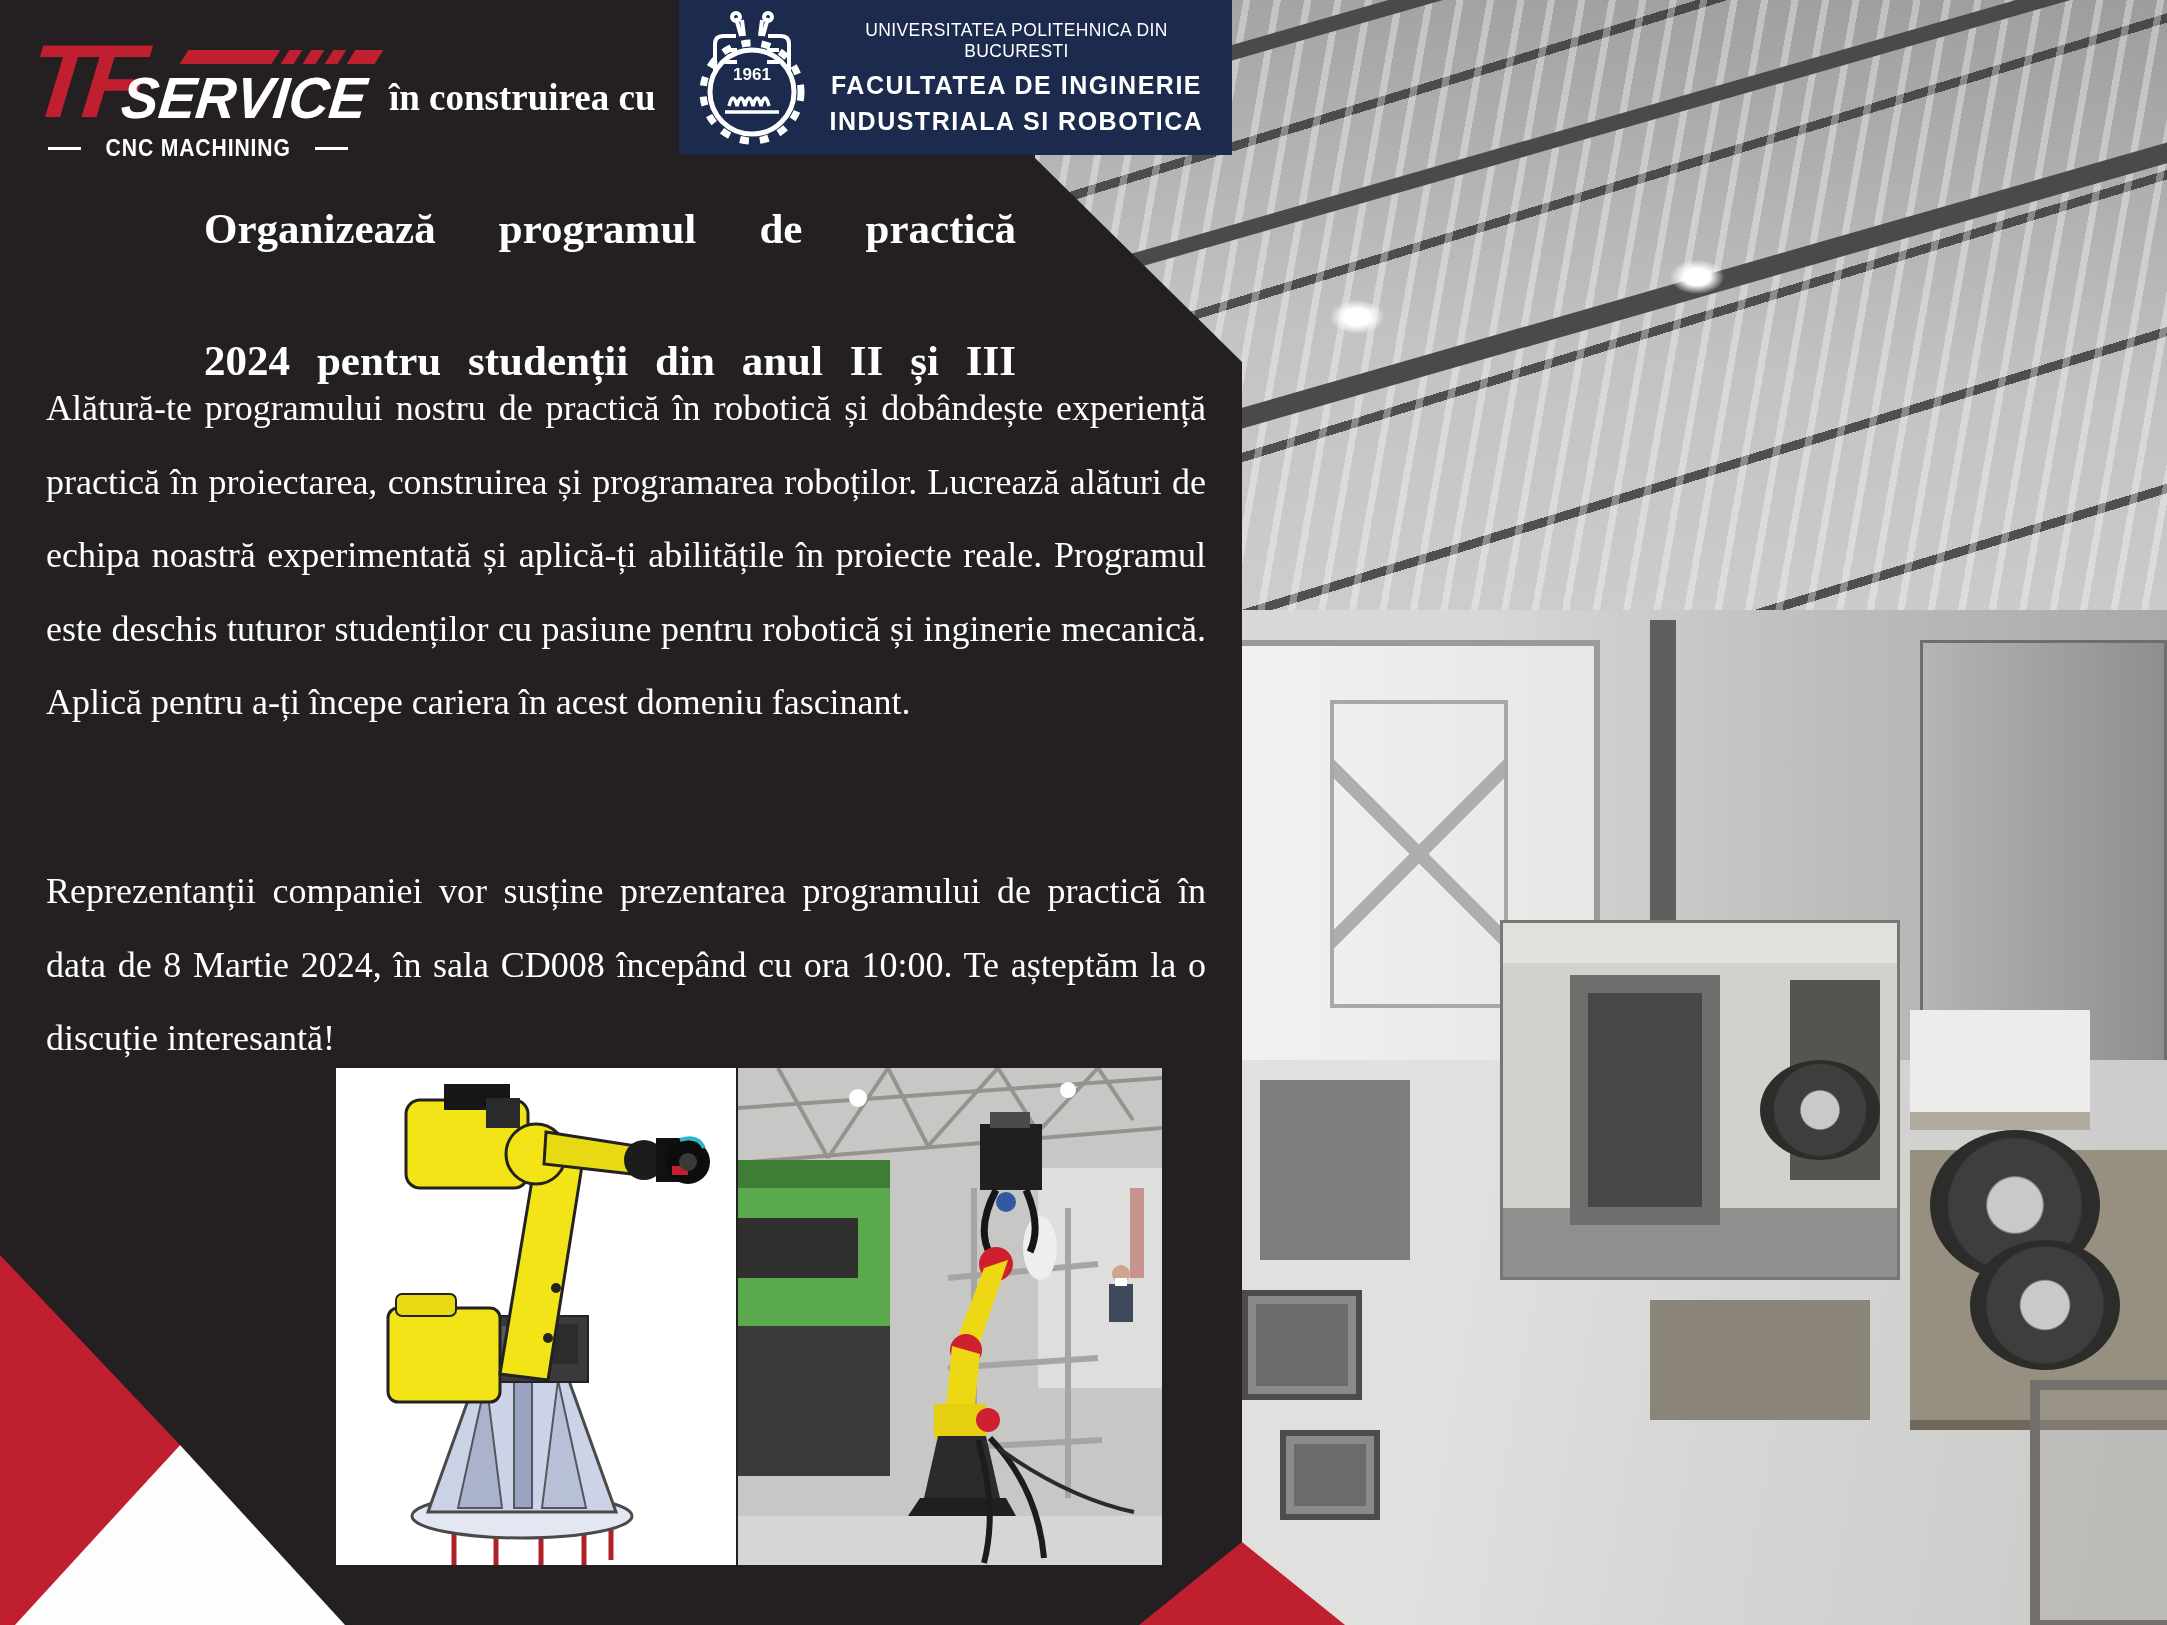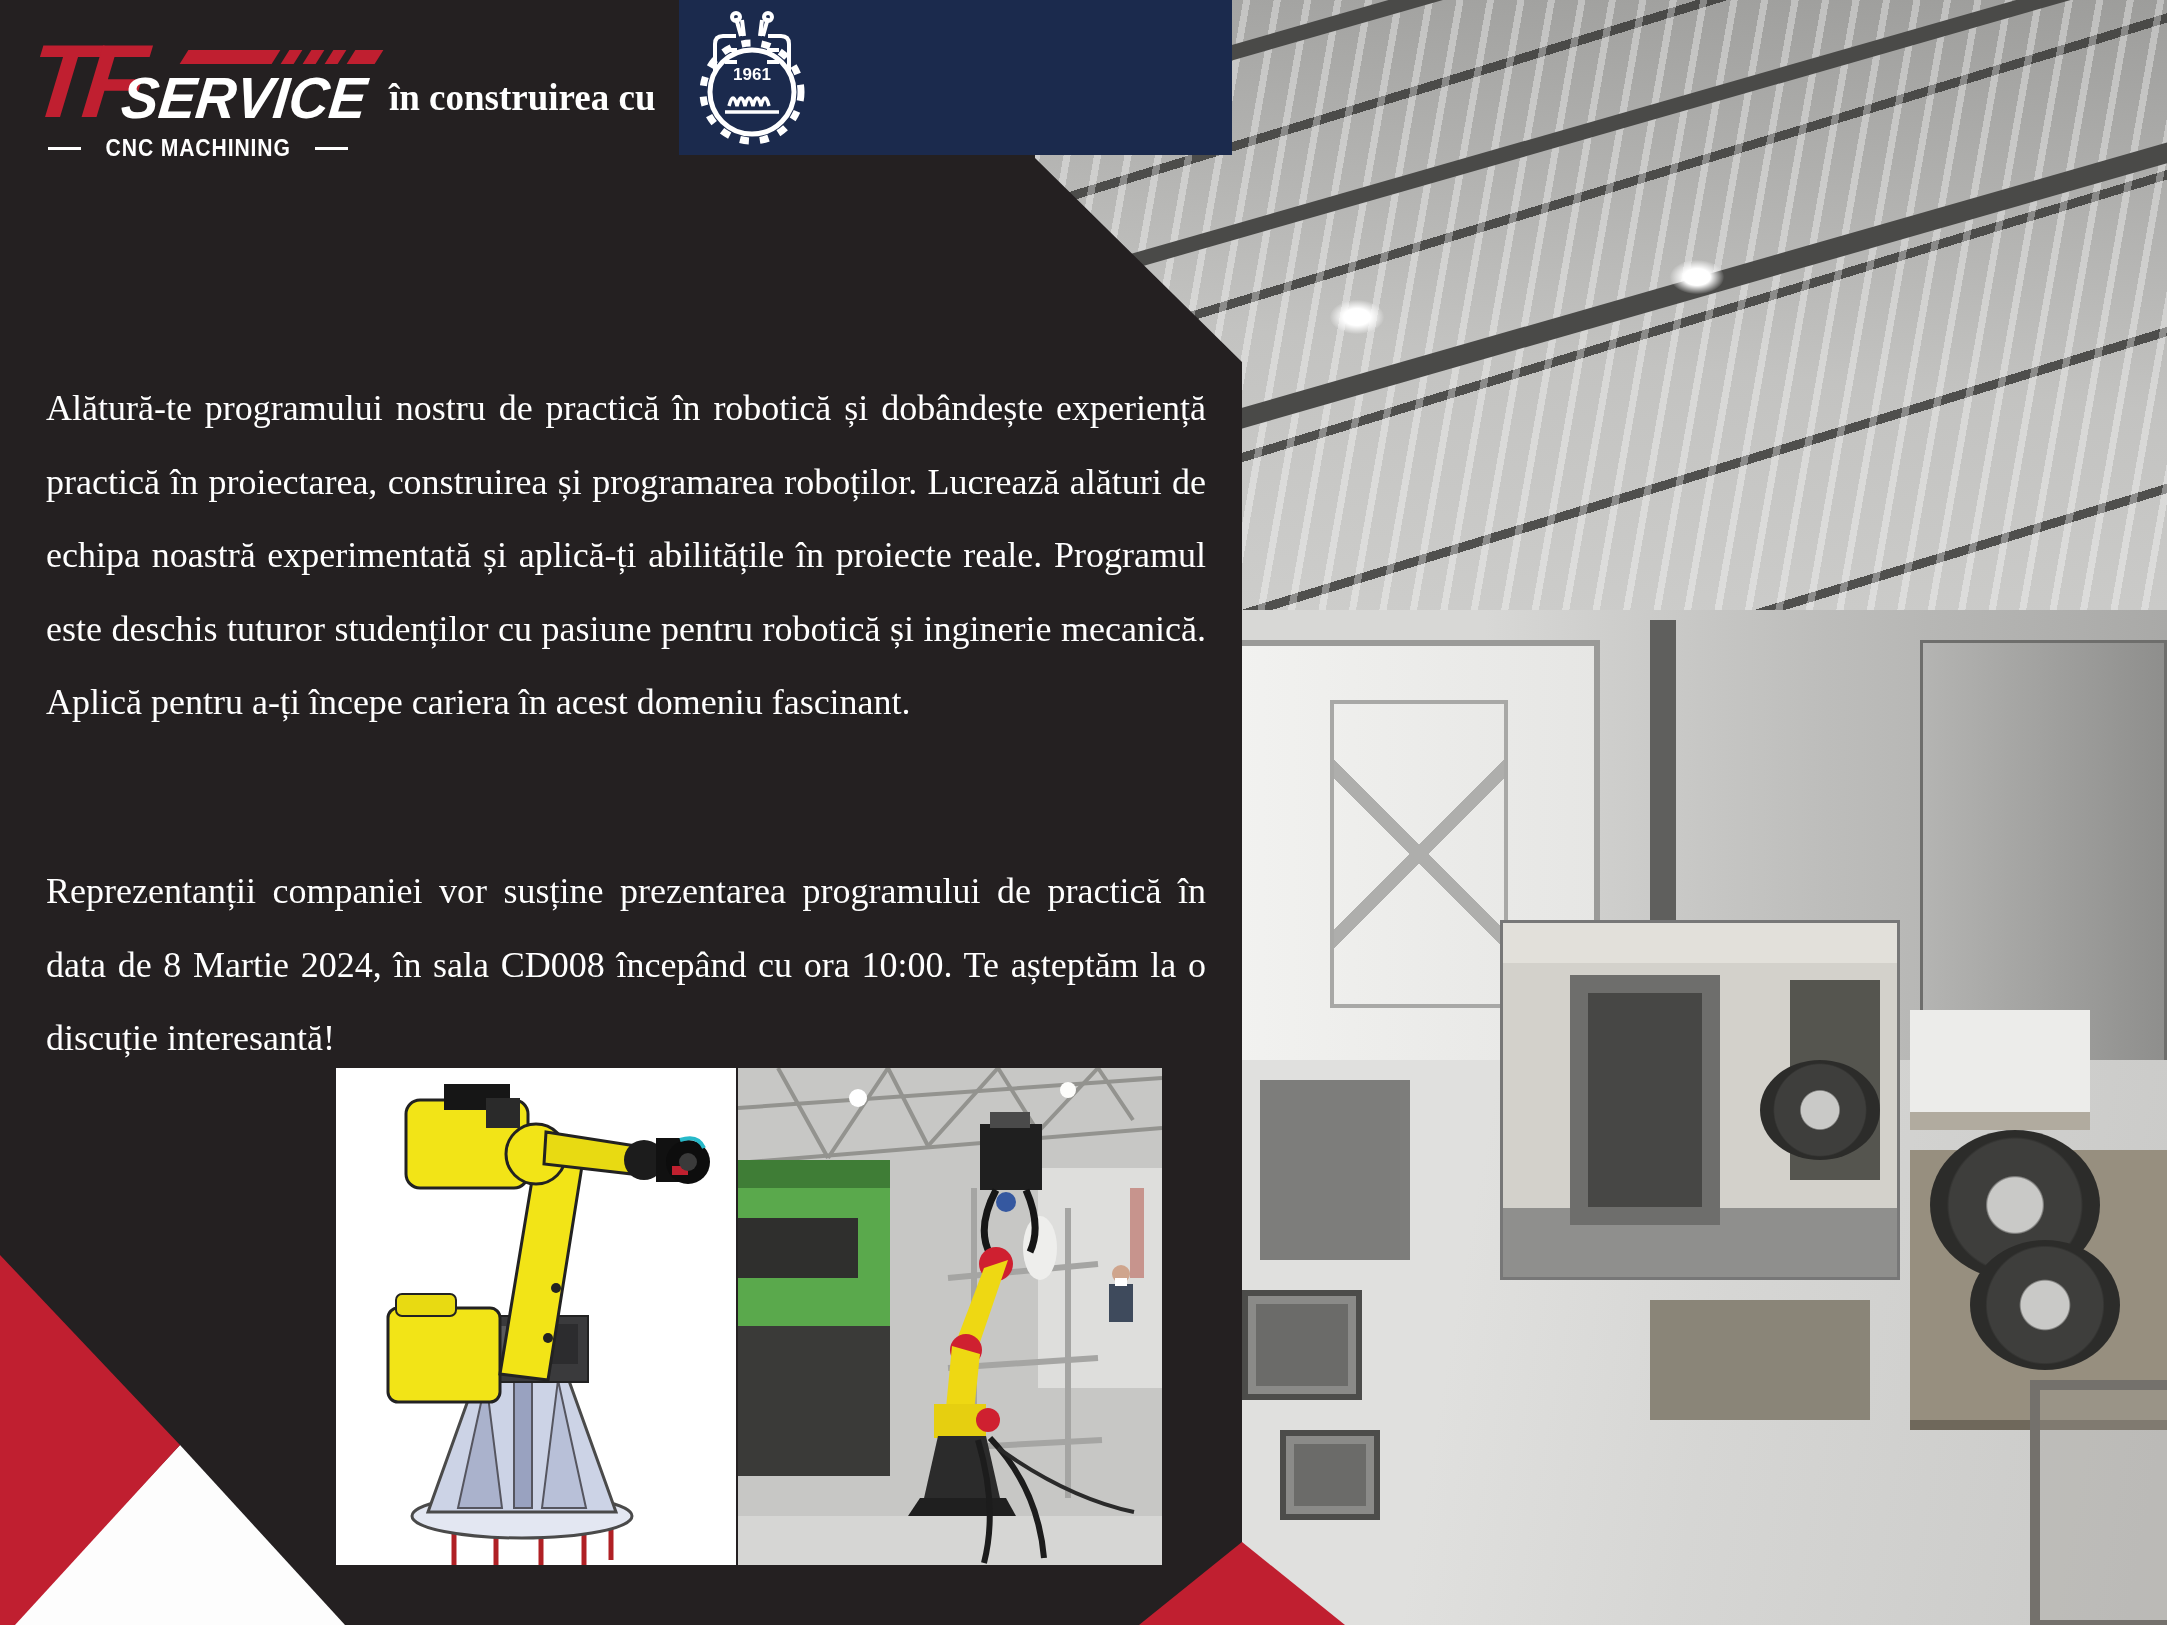--- a/index.html
+++ b/index.html
@@ -151,22 +151,31 @@
 
         <path d="M48 26 L43 8 M51 26 L49 10 M70 26 L75 8 M67 26 L69 10"></path>
         <circle cx="43" cy="7" r="4"></circle>
           <circle cx="75" cy="7" r="4"></circle>
 
         <path d="M36 96 Q40 80 44 96 Q48 80 52 96 Q56 80 60 96 Q64 80 68 96 Q72 80 76 96" stroke-width="3.5"></path>
         <path d="M32 102 L86 102" stroke-width="3.5"></path>
       </g>
       <text x="59" y="70" text-anchor="middle" font-family="Liberation Sans, sans-serif" font-size="17" font-weight="700" fill="#ffffff" stroke="none">1961</text>
     </svg>
-  </div>
-
+    <div id="uni-text">
+      <div id="uni-line1">UNIVERSITATEA POLITEHNICA DIN BUCURESTI</div>
+      <div id="uni-line2">FACULTATEA DE INGINERIE</div>
+      <div id="uni-line3">INDUSTRIALA SI ROBOTICA</div>
+    </div>
+  </div>
+
+  <div id="title-block" class="abs">
+    <div class="justify-line">Organizează programul de practică</div>
+    <div class="justify-line">2024 pentru studenții din anul II și III</div>
+  </div>
 
   <div id="paragraph-1" class="abs body-par">Alătură-te programului nostru de practică în robotică și dobândește experiență practică în proiectarea, construirea și programarea roboților. Lucrează alături de echipa noastră experimentată și aplică-ți abilitățile în proiecte reale. Programul este deschis tuturor studenților cu pasiune pentru robotică și inginerie mecanică. Aplică pentru a-ți începe cariera în acest domeniu fascinant.</div>
   <div id="paragraph-2" class="abs body-par">Reprezentanții companiei vor susține prezentarea programului de practică în data de 8 Martie 2024, în sala CD008 începând cu ora 10:00. Te așteptăm la o discuție interesantă!</div>
 
   <div id="cad-image" class="abs img-box">
     <svg width="400" height="497" viewBox="0 0 400 497">
 
       <g stroke="#b02025" stroke-width="5">
         <line x1="118" y1="450" x2="118" y2="505"></line>
           <line x1="160" y1="455" x2="160" y2="512"></line>

